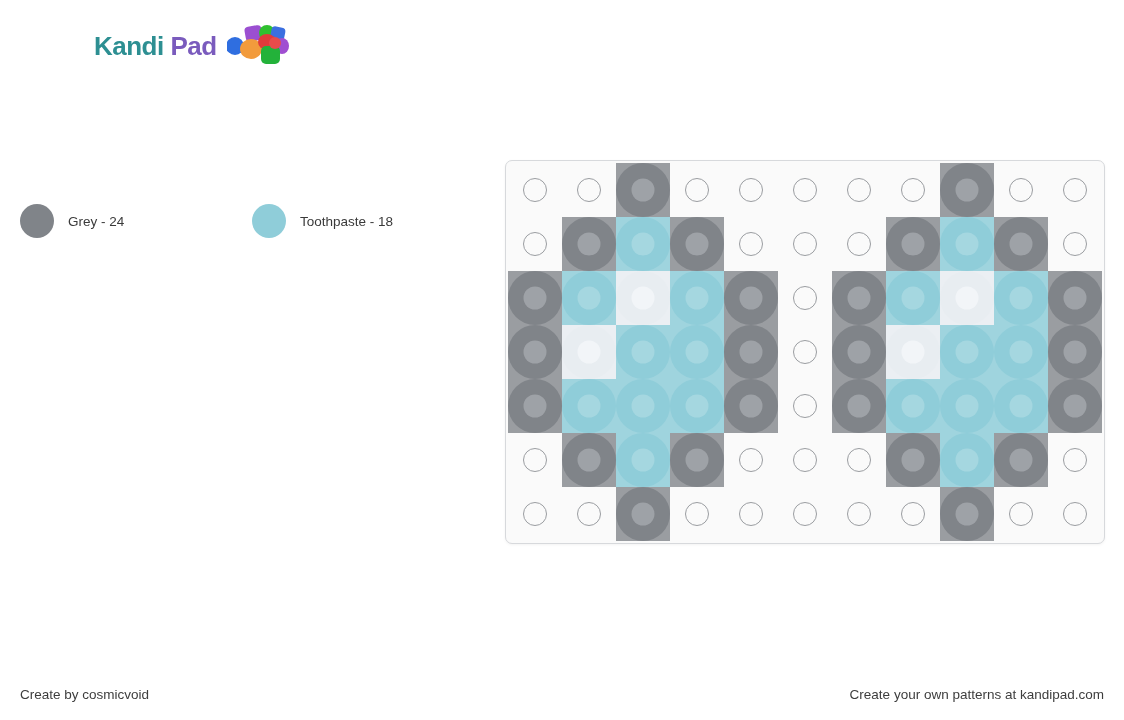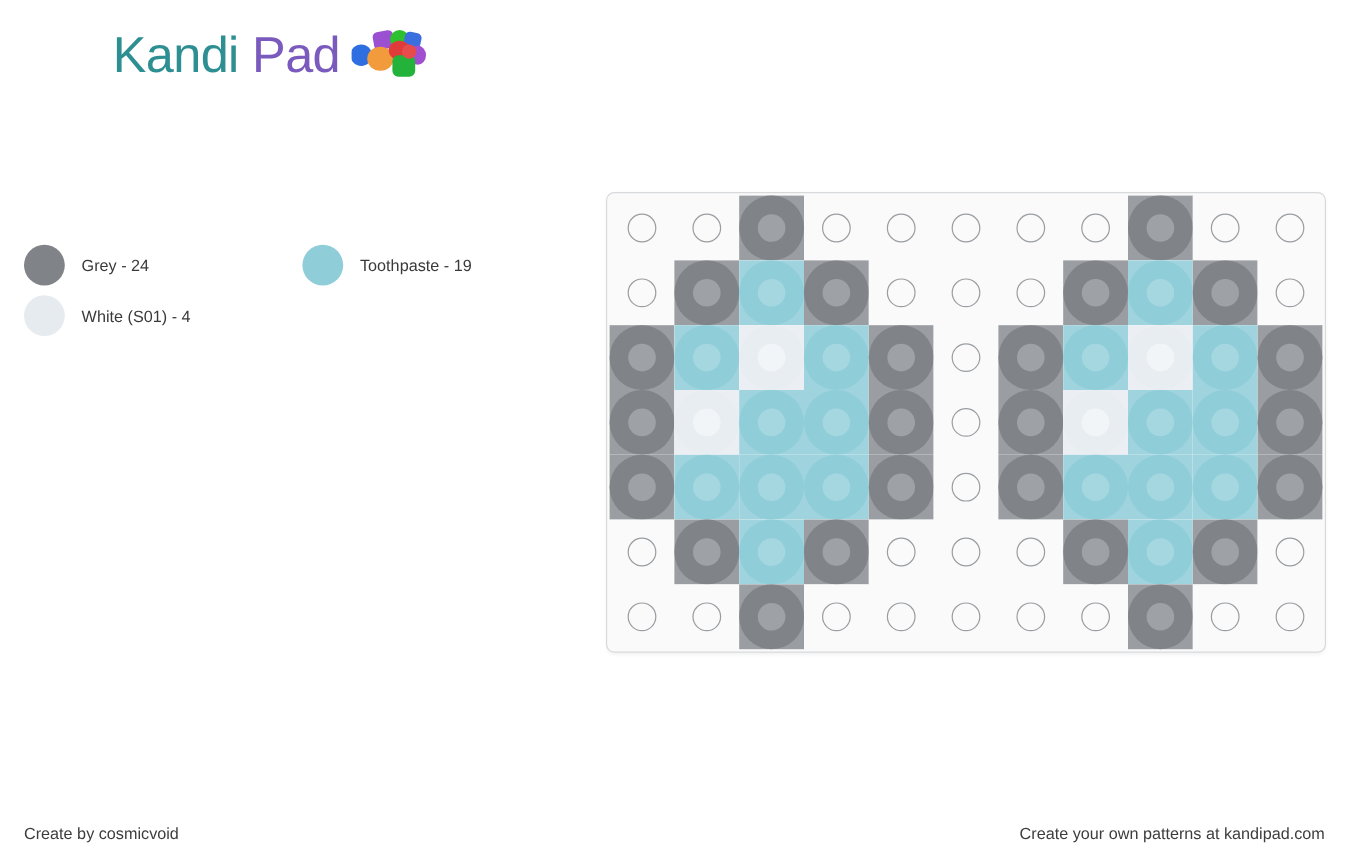--- a/index.html
+++ b/index.html
@@ -17,22 +17,22 @@
     background: #ffffff;
   }
 
   
   .logo-wrap {
     position: absolute;
     left: 94px; top: 24px;
     display: flex; align-items: center; gap: 10px;
   }
   .logo-text {
-    font-size: 42px;
-    font-weight: 400;
+    font-size: 26px;
+    font-weight: 700;
     letter-spacing: -0.5px;
     line-height: 1;
     white-space: nowrap;
   }
   .logo-kandi { color: #2d8f92; }
   .logo-pad { color: #7a5bbd; }
   .logo-beads { position: relative; width: 62px; height: 44px; }
   .logo-beads svg { display: block; }
 
   
@@ -177,25 +177,21 @@
   </div>
 
 
   <div class="legend" id="legend">
       <div class="legend-item">
         <span class="legend-swatch" style="background: rgb(128, 132, 137);"></span>
         <span class="legend-label">Grey - 24</span>
       </div>
       <div class="legend-item">
         <span class="legend-swatch" style="background: rgb(143, 205, 217);"></span>
-        <span class="legend-label">Toothpaste - 19</span>
-      </div>
-      <div class="legend-item">
-        <span class="legend-swatch" style="background: rgb(230, 235, 240);"></span>
-        <span class="legend-label">White (S01) - 4</span>
+        <span class="legend-label">Toothpaste - 18</span>
       </div>
     </div>
 
   <div class="grid-panel">
     <div class="grid" id="grid" style="grid-template-columns: repeat(11, 54px); grid-template-rows: repeat(7, 54px);">
         <div class="cell empty">
           <span class="ring"></span>
         </div>
         <div class="cell empty">
           <span class="ring"></span>

